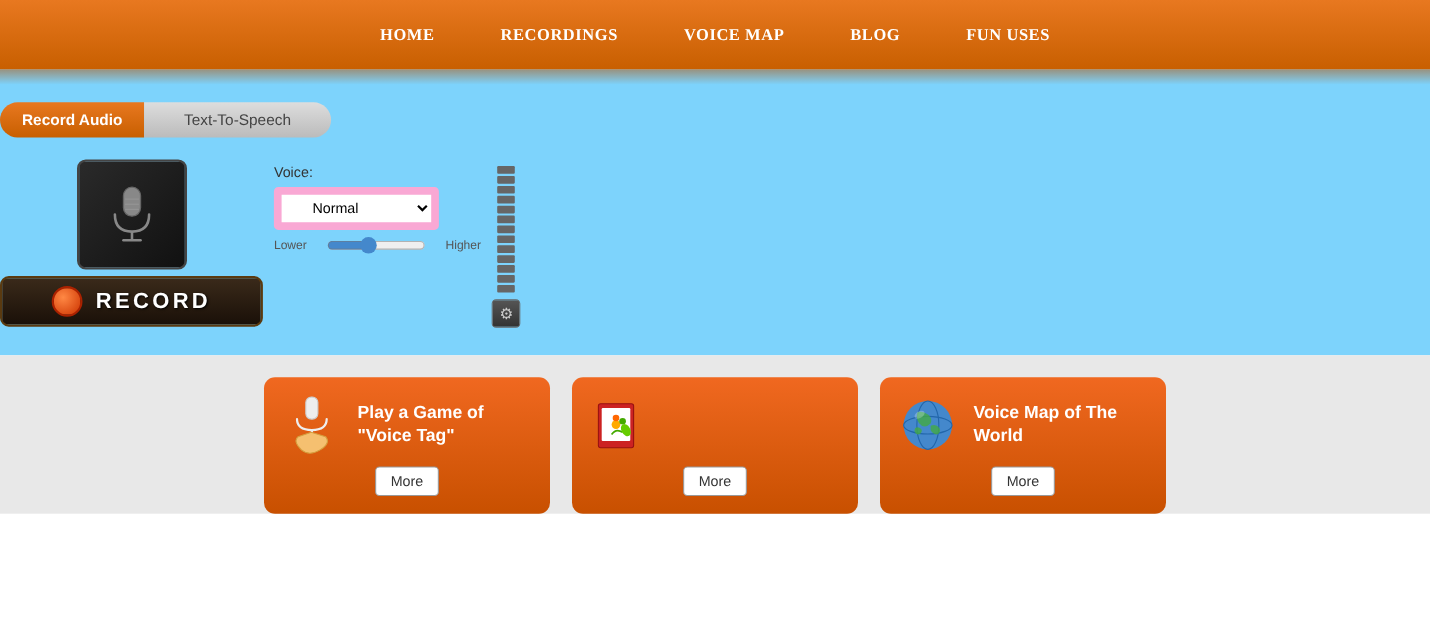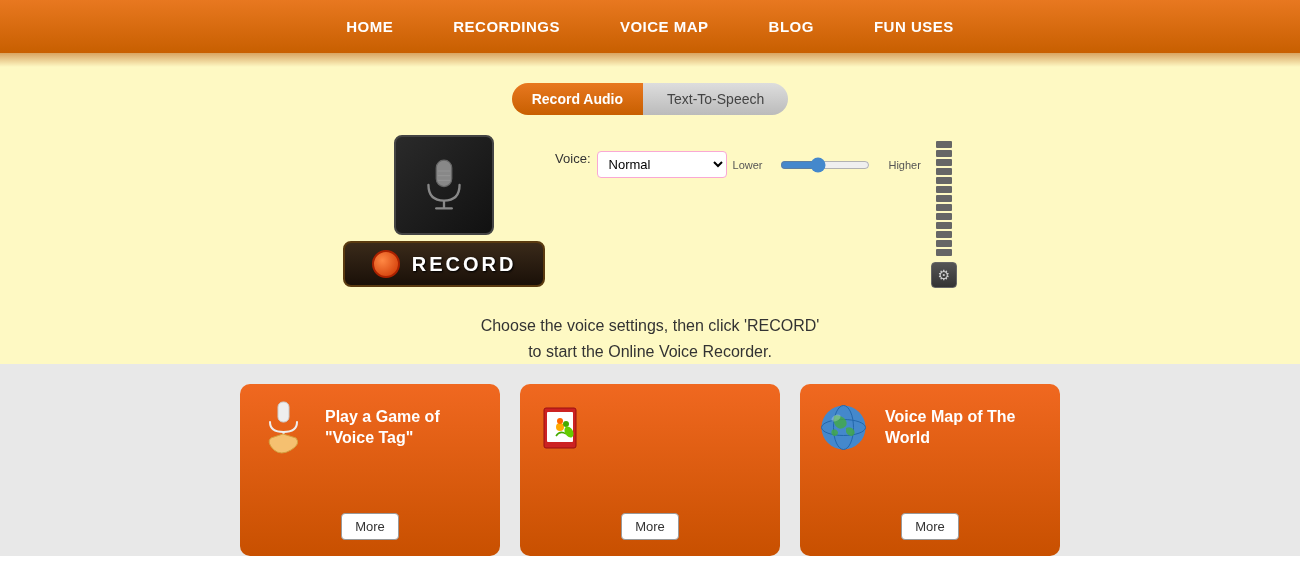--- a/index.html
+++ b/index.html
@@ -11,22 +11,23 @@
       overflow: hidden;
     }
 
     
     .nav-bar {
       background: linear-gradient(to bottom, #e87820, #c85f00);
       width: 100%;
       padding: 0 60px;
       display: flex;
       align-items: center;
-      height: 53px;
+      height: 63px;
       position: relative;
+      font-family: Liberation Serif, serif;
     }
     .nav-bar::before {
       content: '';
       position: absolute;
       left: 0; right: 0; bottom: -14px;
       height: 14px;
       background: linear-gradient(to bottom, rgba(180,80,0,0.5), transparent);
     }
     .nav-items {
       display: flex;
@@ -44,23 +45,23 @@
       padding: 0 30px;
       letter-spacing: 0.5px;
       line-height: 68px;
       text-transform: uppercase;
     }
 
     
     .main-content {
       display: flex;
       flex-direction: column;
-      align-items: center;
+      align-items: flex-start;
       padding-top: 30px;
-      background: #fef9c3;
+      background: #7dd3fc;
     }
 
     
     .tab-container {
       display: flex;
       gap: 0;
       margin-bottom: 20px;
     }
     .tab-record {
       background: linear-gradient(to bottom, #e87820, #c85f00);
@@ -68,21 +69,21 @@
       padding: 8px 20px;
       border-radius: 20px 0 0 20px;
       font-size: 14px;
       font-weight: bold;
       cursor: pointer;
       border: none;
     }
     .tab-tts {
       background: linear-gradient(to bottom, #ddd, #bbb);
       color: #444;
-      padding: 8px 24px;
+      padding: 8px 36px;
       border-radius: 0 20px 20px 0;
       font-size: 14px;
       cursor: pointer;
       border: none;
     }
 
     
     .recorder-area {
       display: flex;
       align-items: flex-start;
@@ -102,21 +103,21 @@
       height: 100px;
       background: linear-gradient(135deg, #2a2a2a, #111);
       border-radius: 8px;
       display: flex;
       align-items: center;
       justify-content: center;
       border: 2px solid #444;
     }
 
     .record-btn {
-      width: 202px;
+      width: 239px;
       height: 46px;
       background: linear-gradient(to bottom, #3a2a1a, #1a1008);
       border: 2px solid #5a3a10;
       border-radius: 8px;
       display: flex;
       align-items: center;
       justify-content: center;
       cursor: pointer;
       gap: 12px;
     }
@@ -134,35 +135,34 @@
       color: #fff;
       font-size: 20px;
       font-weight: bold;
       letter-spacing: 3px;
       text-shadow: 1px 1px 2px #000;
     }
 
     
     .voice-controls {
       display: flex;
-      flex-direction: row;
+      flex-direction: column;
       gap: 6px;
       padding-top: 4px;
-      margin-top: 12px;
     }
 
     .voice-label {
       font-size: 13px;
       color: #333;
     }
 
     .voice-select {
-      width: 130px;
-      padding: 4px 7px;
-      border: 1px solid #f9a8d4;
+      width: 150px;
+      padding: 4px 24px;
+      border: 7px solid #f9a8d4;
       border-radius: 4px;
       font-size: 13px;
       background: #fff;
     }
 
     .pitch-row {
       display: flex;
       align-items: center;
       gap: 18px;
       font-size: 11px;
@@ -246,21 +246,20 @@
     }
 
     .card-more-btn {
       background: #fff;
       border: 1px solid #999;
       border-radius: 4px;
       padding: 5px 13px;
       font-size: 13px;
       cursor: pointer;
       color: #333;
-      margin-top: 48px;
     }
 
     
     .mic-svg {
       width: 56px;
       height: 56px;
       fill: #999;
     }
 
     .meter-container {
@@ -358,24 +357,20 @@
       <div class="meter-bar-row"></div>
       <div class="meter-bar-row"></div>
       <div class="meter-bar-row"></div>
       <div class="meter-bar-row"></div>
       <div class="settings-btn">
         <span>⚙</span>
       </div>
     </div>
   </div>
 
-  <div class="instruction-text">
-    <div>Choose the voice settings, then click 'RECORD'</div>
-    <div>to start the Online Voice Recorder.</div>
-  </div>
 
 </div>
 
 <div class="bottom-section">
 
   <div class="card">
     <div class="card-top">
       <div class="card-icon">
 
         <svg width="55" height="55" viewBox="0 0 55 55" xmlns="http://www.w3.org/2000/svg">

